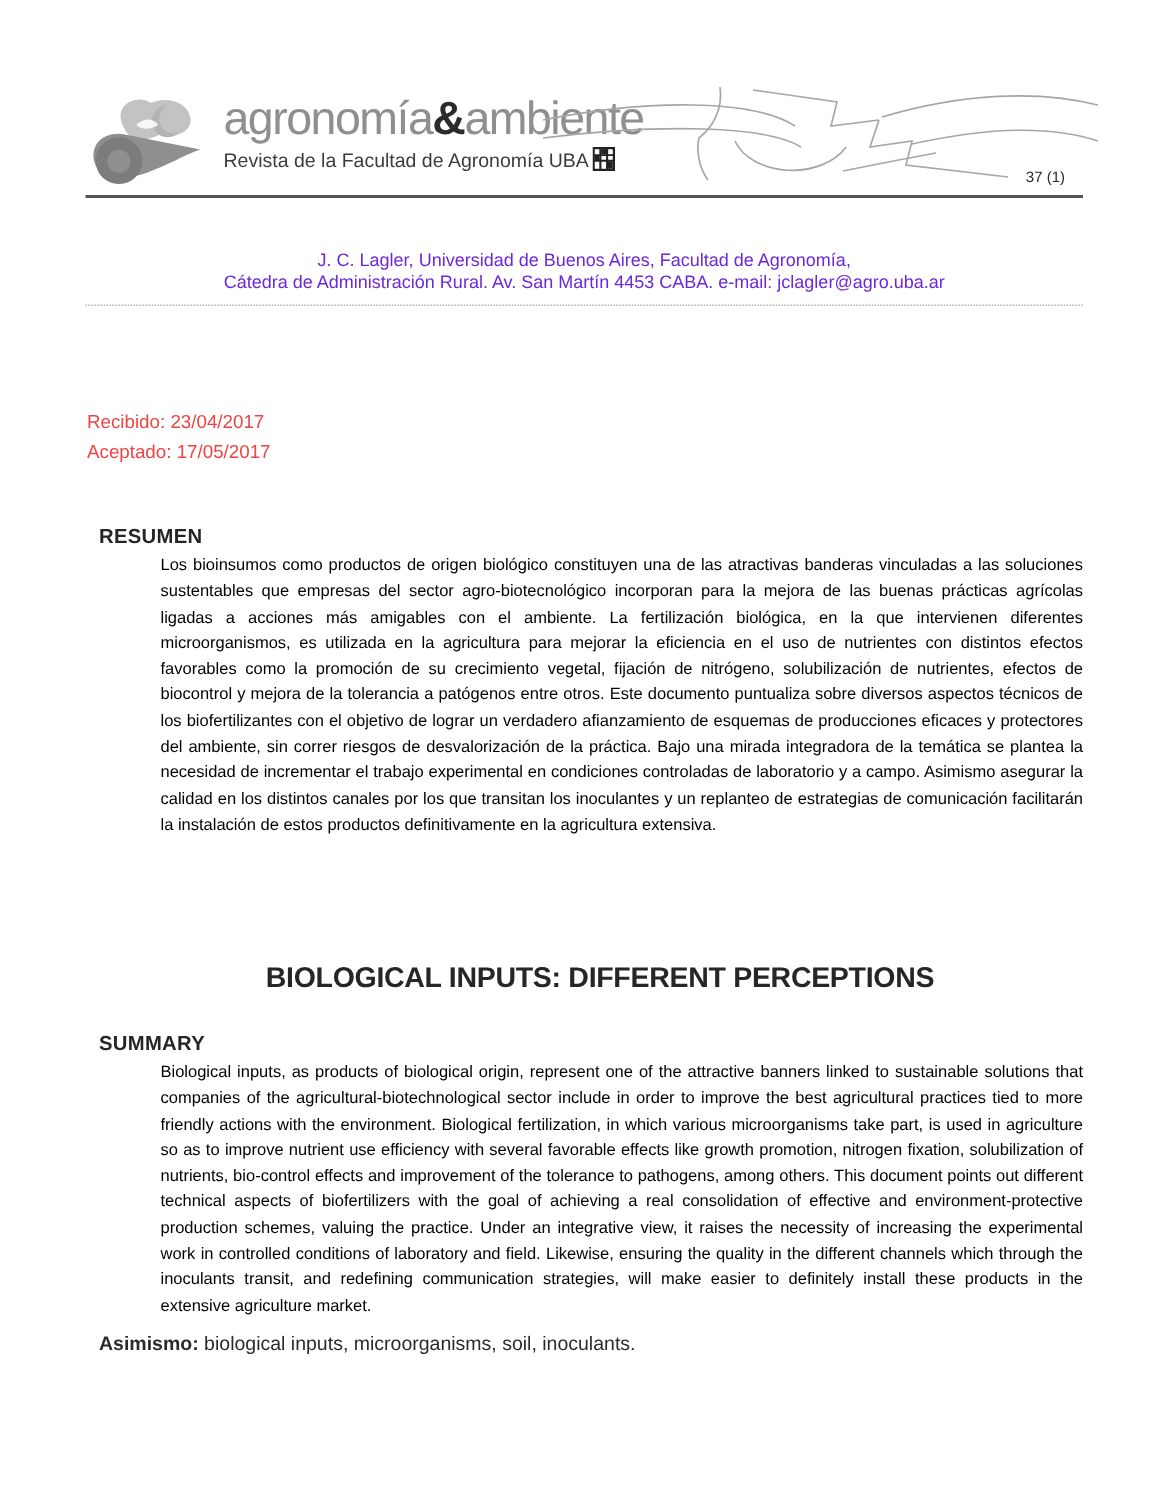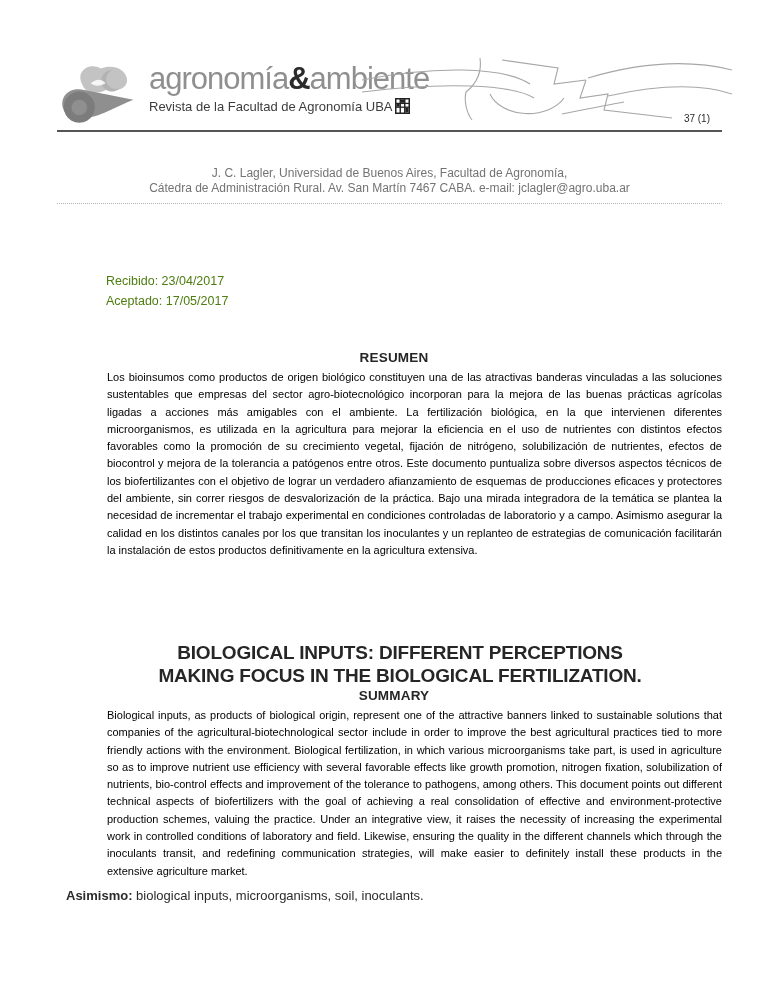--- a/index.html
+++ b/index.html
@@ -42,39 +42,39 @@
   }
 
   
   .title-es{
     margin-top:22px;text-align:center;
     font-size:19px;font-weight:bold;letter-spacing:-0.2px;
     line-height:22px;color:#262626;
   }
   .authors{
     margin-top:10px;text-align:center;
-    font-size:12px;line-height:15px;color:#737373;
+    font-size:12px;line-height:15px;color:#6d28d9;
   }
   .dotted-rule{
     margin:7px 59px 0 57px;
     border-top:1px dotted #b3b3b3;height:0;
   }
 
   .dates{
     position:absolute;left:58px;top:271px;
-    font-size:12.5px;color:#4d7c0f;line-height:20px;margin-left:48px;
+    font-size:12.5px;color:#ef4444;line-height:20px;
   }
 
   
   .abstract{
     position:absolute;left:66px;right:59px;
   }
   .abstract-es{top:350px;}
   .section-heading{
-    text-align:center;font-size:13.5px;font-weight:bold;
+    font-size:13.5px;font-weight:bold;
     color:#262626;margin-bottom:4px;letter-spacing:0.2px;
   }
   .body-text{
     font-size:11px;line-height:17.3px;text-align:justify;
     color:#000000;
     margin-left:41px;
   }
   .keywords-line{
     margin-top:8px;font-size:13px;color:#2b2b2b;
   }
@@ -135,38 +135,37 @@
     </div>
 
     <div class="issue-number">37 (1)</div>
   </div>
 
   <div style="position:absolute;left:57px;right:59px;top:144px;">
     <div class="title-es">
     </div>
     <div class="authors">
       <div>J. C. Lagler, Universidad de Buenos Aires, Facultad de Agronomía,</div>
-      <div>Cátedra de Administración Rural. Av. San Martín 7467 CABA. e-mail: jclagler@agro.uba.ar</div>
+      <div>Cátedra de Administración Rural. Av. San Martín 4453 CABA. e-mail: jclagler@agro.uba.ar</div>
     </div>
     <div class="dotted-rule" style="margin:7px 0 0 0;"></div>
   </div>
 
   <div class="dates">
     <div><span>Recibido:</span><span> 23/04/2017</span></div>
     <div><span>Aceptado:</span><span> 17/05/2017</span></div>
   </div>
 
   <div class="abstract abstract-es">
     <div class="section-heading">RESUMEN</div>
     <div class="body-text">Los bioinsumos como productos de origen biológico constituyen una de las atractivas banderas vinculadas a las soluciones sustentables que empresas del sector agro-biotecnológico incorporan para la mejora de las buenas prácticas agrícolas ligadas a acciones más amigables con el ambiente. La fertilización biológica, en la que intervienen diferentes microorganismos, es utilizada en la agricultura para mejorar la eficiencia en el uso de nutrientes con distintos efectos favorables como la promoción de su crecimiento vegetal, fijación de nitrógeno, solubilización de nutrientes, efectos de biocontrol y mejora de la tolerancia a patógenos entre otros. Este documento puntualiza sobre diversos aspectos técnicos de los biofertilizantes con el objetivo de lograr un verdadero afianzamiento de esquemas de producciones eficaces y protectores del ambiente, sin correr riesgos de desvalorización de la práctica. Bajo una mirada integradora de la temática se plantea la necesidad de incrementar el trabajo experimental en condiciones controladas de laboratorio y a campo. Asimismo asegurar la calidad en los distintos canales por los que transitan los inoculantes y un replanteo de estrategias de comunicación facilitarán la instalación de estos productos definitivamente en la agricultura extensiva.</div>
   </div>
 
   <div class="title-en">
     <div>BIOLOGICAL INPUTS: DIFFERENT PERCEPTIONS</div>
-    <div>MAKING FOCUS IN THE BIOLOGICAL FERTILIZATION.</div>
   </div>
 
   <div class="abstract abstract-en">
     <div class="section-heading">SUMMARY</div>
     <div class="body-text">Biological inputs, as products of biological origin, represent one of the attractive banners linked to sustainable solutions that companies of the agricultural-biotechnological sector include in order to improve the best agricultural practices tied to more friendly actions with the environment. Biological fertilization, in which various microorganisms take part, is used in agriculture so as to improve nutrient use efficiency with several favorable effects like growth promotion, nitrogen fixation, solubilization of nutrients, bio-control effects and improvement of the tolerance to pathogens, among others. This document points out different technical aspects of biofertilizers with the goal of achieving a real consolidation of effective and environment-protective production schemes, valuing the practice. Under an integrative view, it raises the necessity of increasing the experimental work in controlled conditions of laboratory and field. Likewise, ensuring the quality in the different channels which through the inoculants transit, and redefining communication strategies, will make easier to definitely install these products in the extensive agriculture market.</div>
     <div class="keywords-line"><span class="kw-bold">Asimismo:</span><span> biological inputs, microorganisms, soil, inoculants.</span></div>
   </div>
 
 </div>
 

